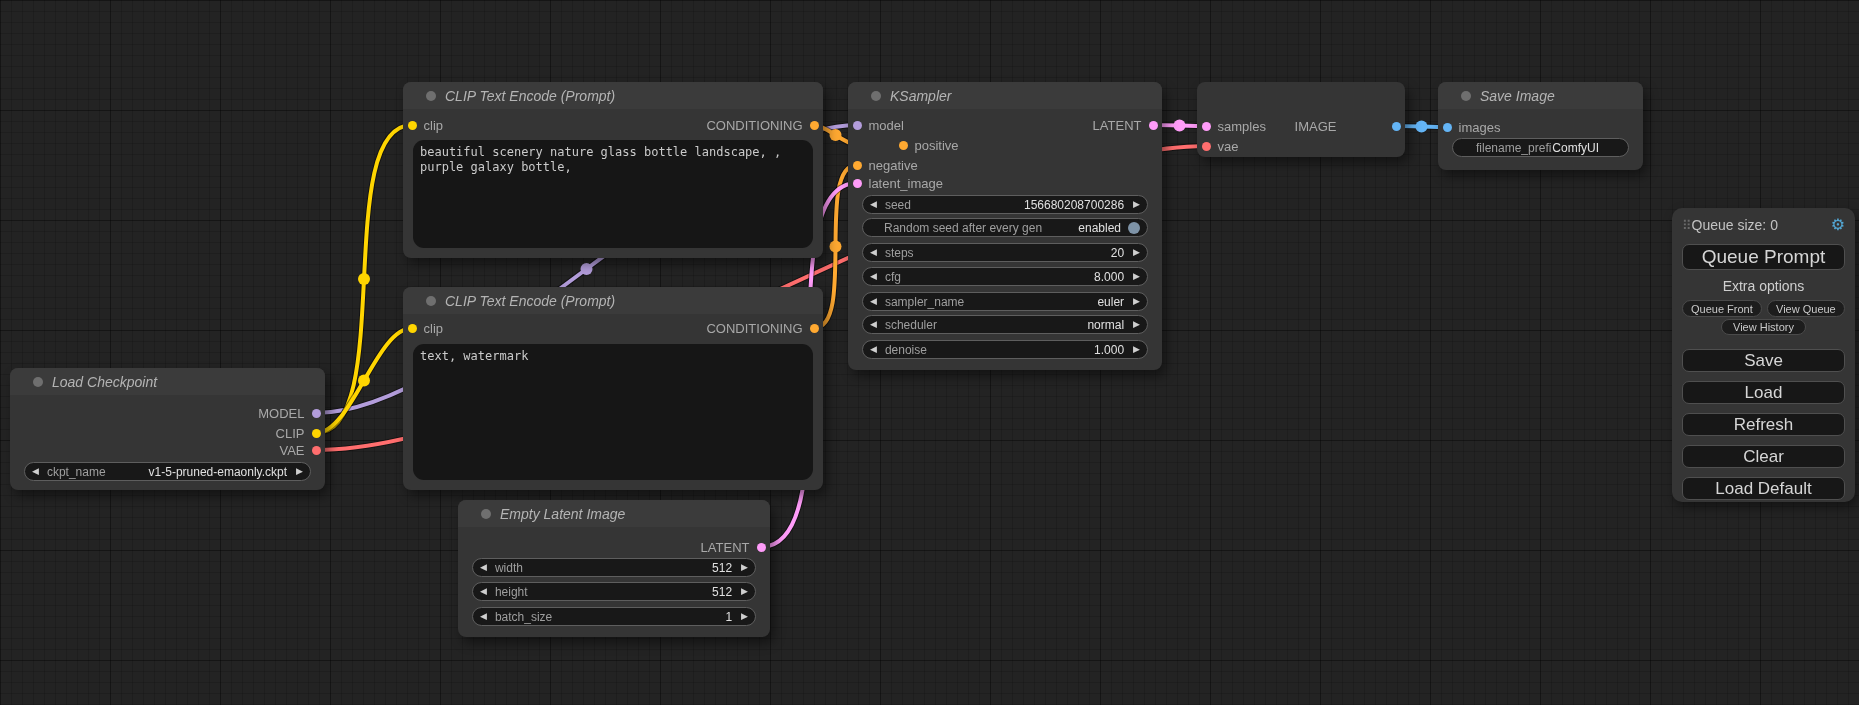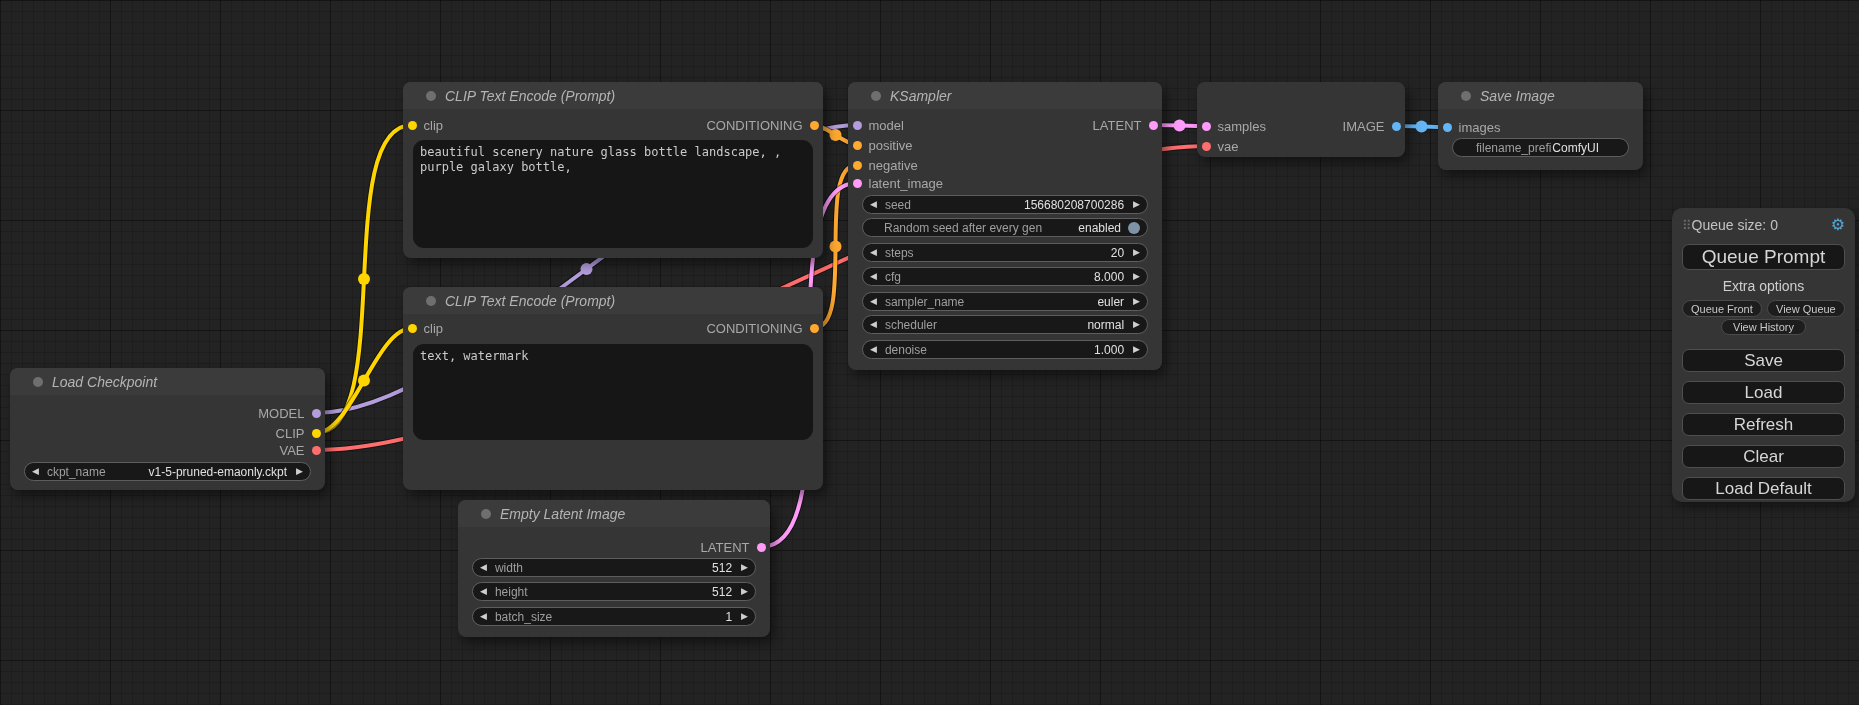--- a/index.html
+++ b/index.html
@@ -161,21 +161,21 @@
           <span>CLIP Text Encode (Prompt)</span>
         </div>
         <div class="slot in" style="top: 33px;">
           <span class="slot-dot" style="background: rgb(255, 213, 0);"></span>
           <span>clip</span>
         </div>
         <div class="slot out" style="top: 33px;">
           <span class="slot-dot" style="background: rgb(255, 169, 49);"></span>
           <span>CONDITIONING</span>
         </div>
-        <div class="node-text" style="top: 57px; height: 96px;">text, watermark</div>
+        <div class="node-text" style="top: 57px; height: 136px;">text, watermark</div>
       </div>
       <div class="node" style="left: 458px; top: 500px; width: 312px; height: 137px;">
         <div class="node-title">
           <span class="title-dot"></span>
           <span>Empty Latent Image</span>
         </div>
         <div class="slot out" style="top: 39px;">
           <span class="slot-dot" style="background: rgb(255, 156, 249);"></span>
           <span>LATENT</span>
         </div>
@@ -200,21 +200,21 @@
       </div>
       <div class="node" style="left: 848px; top: 82px; width: 314px; height: 288px;">
         <div class="node-title">
           <span class="title-dot"></span>
           <span>KSampler</span>
         </div>
         <div class="slot in" style="top: 35px;">
           <span class="slot-dot" style="background: rgb(179, 157, 219);"></span>
           <span>model</span>
         </div>
-        <div class="slot in" style="top: 55px;">
+        <div class="slot in" style="top: 55px; padding-left: 46px;">
           <span class="slot-dot" style="background: rgb(255, 169, 49);"></span>
           <span>positive</span>
         </div>
         <div class="slot in" style="top: 75px;">
           <span class="slot-dot" style="background: rgb(255, 169, 49);"></span>
           <span>negative</span>
         </div>
         <div class="slot in" style="top: 93px;">
           <span class="slot-dot" style="background: rgb(255, 156, 249);"></span>
           <span>latent_image</span>
@@ -267,21 +267,21 @@
       </div>
       <div class="node" style="left: 1197px; top: 82px; width: 208px; height: 75px;">
         <div class="slot in" style="top: 36px;">
           <span class="slot-dot" style="background: rgb(255, 156, 249);"></span>
           <span>samples</span>
         </div>
         <div class="slot in" style="top: 56px;">
           <span class="slot-dot" style="background: rgb(255, 110, 110);"></span>
           <span>vae</span>
         </div>
-        <div class="slot out" style="top: 36px;">
+        <div class="slot out" style="top: 36px; gap: 48px;">
           <span class="slot-dot" style="background: rgb(100, 181, 246);"></span>
           <span>IMAGE</span>
         </div>
       </div>
       <div class="node" style="left: 1438px; top: 82px; width: 205px; height: 88px;">
         <div class="node-title">
           <span class="title-dot"></span>
           <span>Save Image</span>
         </div>
         <div class="slot in" style="top: 37px;">

